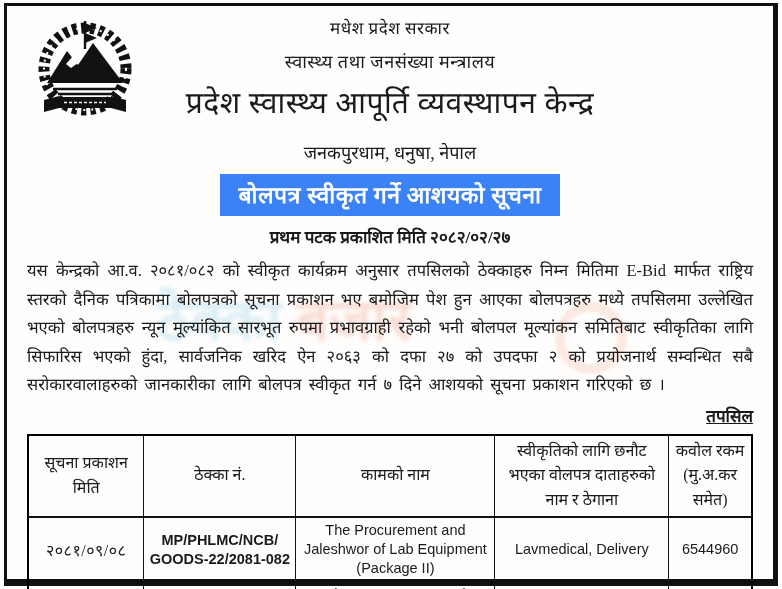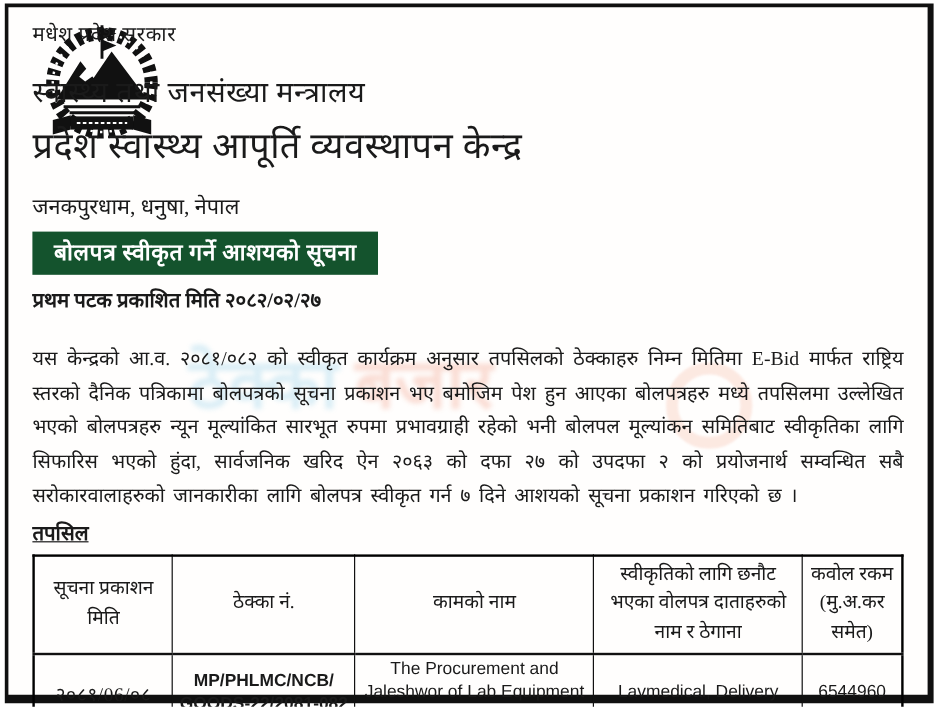--- a/index.html
+++ b/index.html
@@ -7,42 +7,42 @@
        font-family:"Liberation Serif", serif;color:#1a1a1a;}
   .frame{position:absolute;left:4px;top:3px;right:4px;bottom:3px;
          border:3px solid #101010;border-right-width:5px;border-bottom-width:7px;
          background:#fffefd;}
   .content{position:relative;height:100%;padding:6px 20px 0 20px;box-sizing:border-box;}
 
   
   .emblem{position:absolute;left:26px;top:9px;width:104px;height:104px;}
 
   
-  .hdr{text-align:left;position:relative;z-index:2;}
+  .hdr{text-align:center;position:relative;z-index:2;}
   .gov-line{font-size:17px;margin-top:4px;letter-spacing:.5px;}
-  .ministry-line{font-size:24px;margin-top:20px;letter-spacing:.5px;}
+  .ministry-line{font-size:18px;margin-top:10px;letter-spacing:.5px;}
   .office-line{font-size:30px;font-weight:normal;margin-top:8px;letter-spacing:.5px;}
   .addr-line{font-size:18px;margin-top:18px;}
-  .banner{display:inline-block;background:#14532d;color:#ffffff;font-weight:bold;
-          font-size:19px;padding:4px 18px 6px 18px;margin-top:10px;letter-spacing:.5px;}
+  .banner{display:inline-block;background:#3b82f6;color:#ffffff;font-weight:bold;
+          font-size:23px;padding:4px 18px 6px 18px;margin-top:10px;letter-spacing:.5px;}
   .pubdate{font-size:17px;margin-top:9px;font-weight:600;}
 
   
   .wm{position:absolute;left:150px;top:272px;z-index:0;pointer-events:none;
       font-size:58px;font-weight:bold;filter:blur(2px);opacity:.30;white-space:nowrap;
       font-family:"Liberation Sans", sans-serif;}
   .wm .wm-left{color:#86c9e6;}
   .wm .wm-right{color:#ef9177;margin-left:14px;}
   .wm-dot{position:absolute;left:548px;top:296px;width:52px;height:52px;border-radius:50%;
           border:10px solid #f2a083;opacity:.22;filter:blur(1px);z-index:0;pointer-events:none;}
 
   
-  .para{position:relative;z-index:1;margin-top:24px;font-size:16.5px;line-height:1.73;
+  .para{position:relative;z-index:1;margin-top:9px;font-size:16.5px;line-height:1.73;
         text-align:justify;word-spacing:3px;}
-  .schedule{position:relative;z-index:1;text-align:left;font-size:17px;font-weight:bold;
+  .schedule{position:relative;z-index:1;text-align:right;font-size:17px;font-weight:bold;
             text-decoration:underline;margin-top:4px;}
 
   
   table.sched{position:relative;z-index:1;width:726px;margin:7px auto 0 auto;
               border-collapse:collapse;table-layout:fixed;}
   table.sched th,table.sched td{border:1.6px solid #111;text-align:center;
               vertical-align:middle;padding:3px 5px;}
   table.sched th{font-size:16px;font-weight:normal;line-height:1.55;height:72px;
               border-bottom-width:2.5px;}
   table.sched{border:2.2px solid #000;}
@@ -103,21 +103,21 @@
         <tr>
           <th>सूचना प्रकाशन मिति</th>
           <th>ठेक्का नं.</th>
           <th>कामको नाम</th>
           <th>स्वीकृतिको लागि छनौट भएका वोलपत्र दाताहरुको नाम र ठेगाना</th>
           <th>कवोल रकम (मु.अ.कर समेत)</th>
         </tr>
       </thead>
       <tbody>
         <tr class="r1">
-          <td class="dev">२०८१/06/०८</td>
+          <td class="dev">२०८१/०९/०८</td>
           <td class="eng contract">MP/PHLMC/NCB/
 GOODS-22/2081-082</td>
           <td class="eng">The Procurement and Jaleshwor of Lab Equipment (Package II)</td>
           <td class="eng">Lavmedical, Delivery</td>
           <td class="eng">6544960</td>
         </tr>
         <tr class="r2">
           <td class="dev">२०८१/०९/०८</td>
           <td class="eng contract">MP/PHLMC/NCB/
 GOODS-5.3/2081/082</td>

